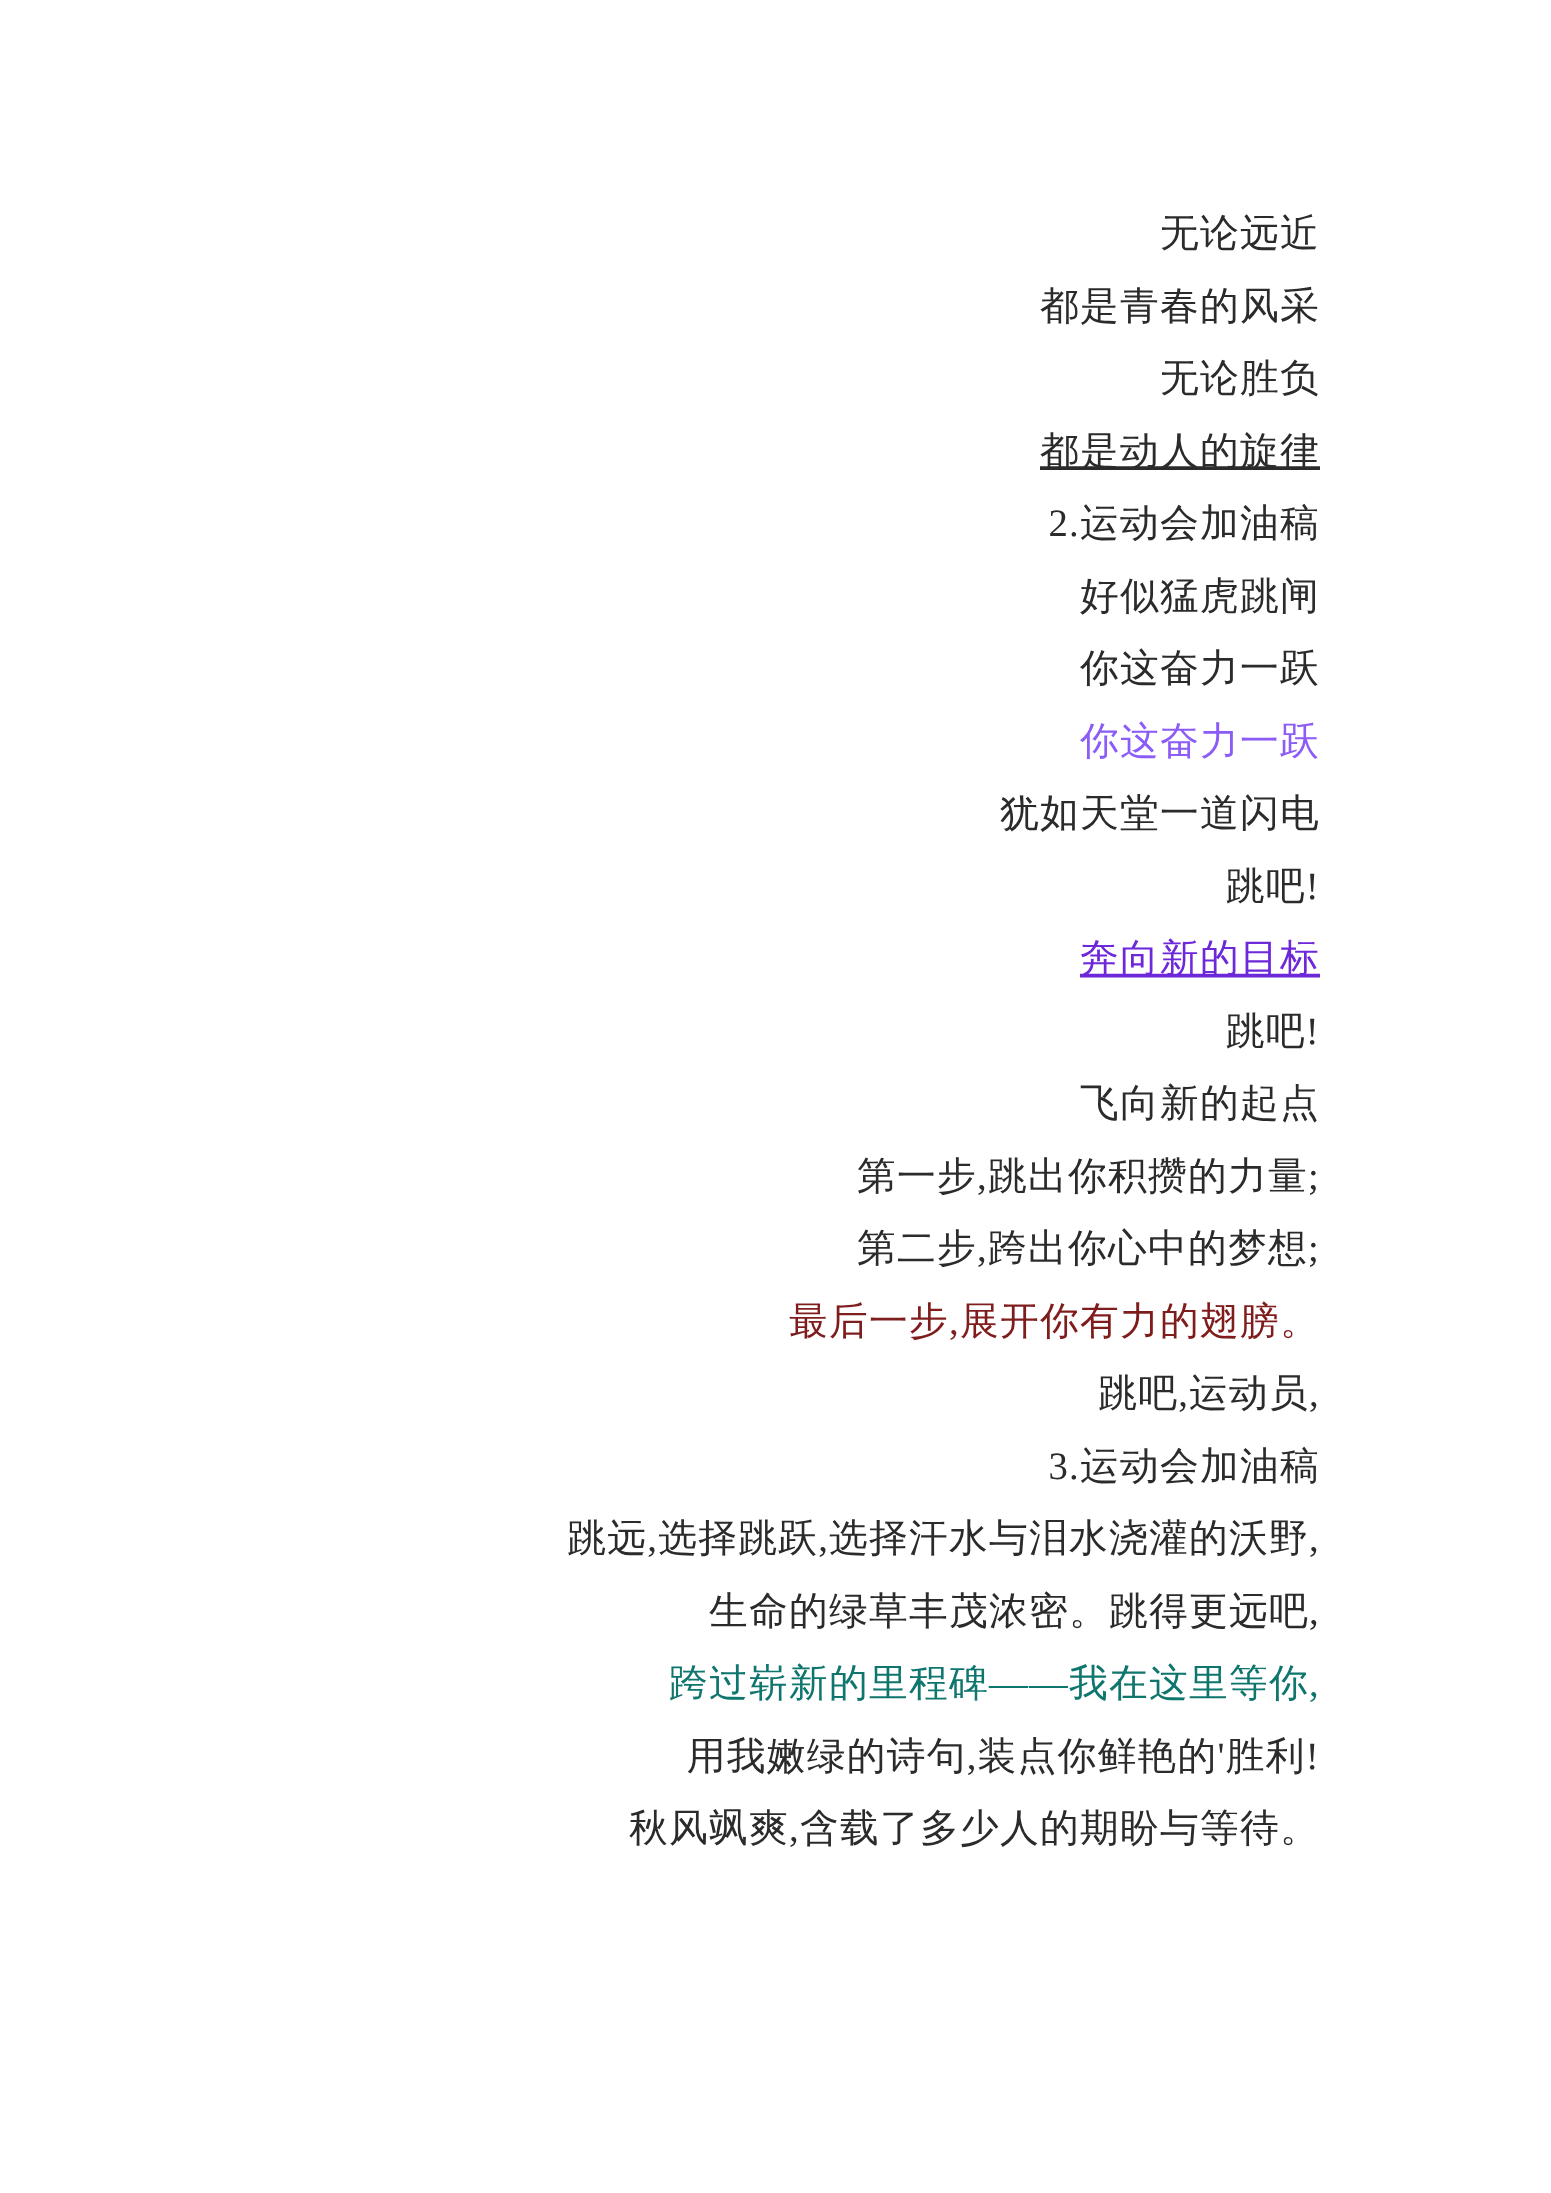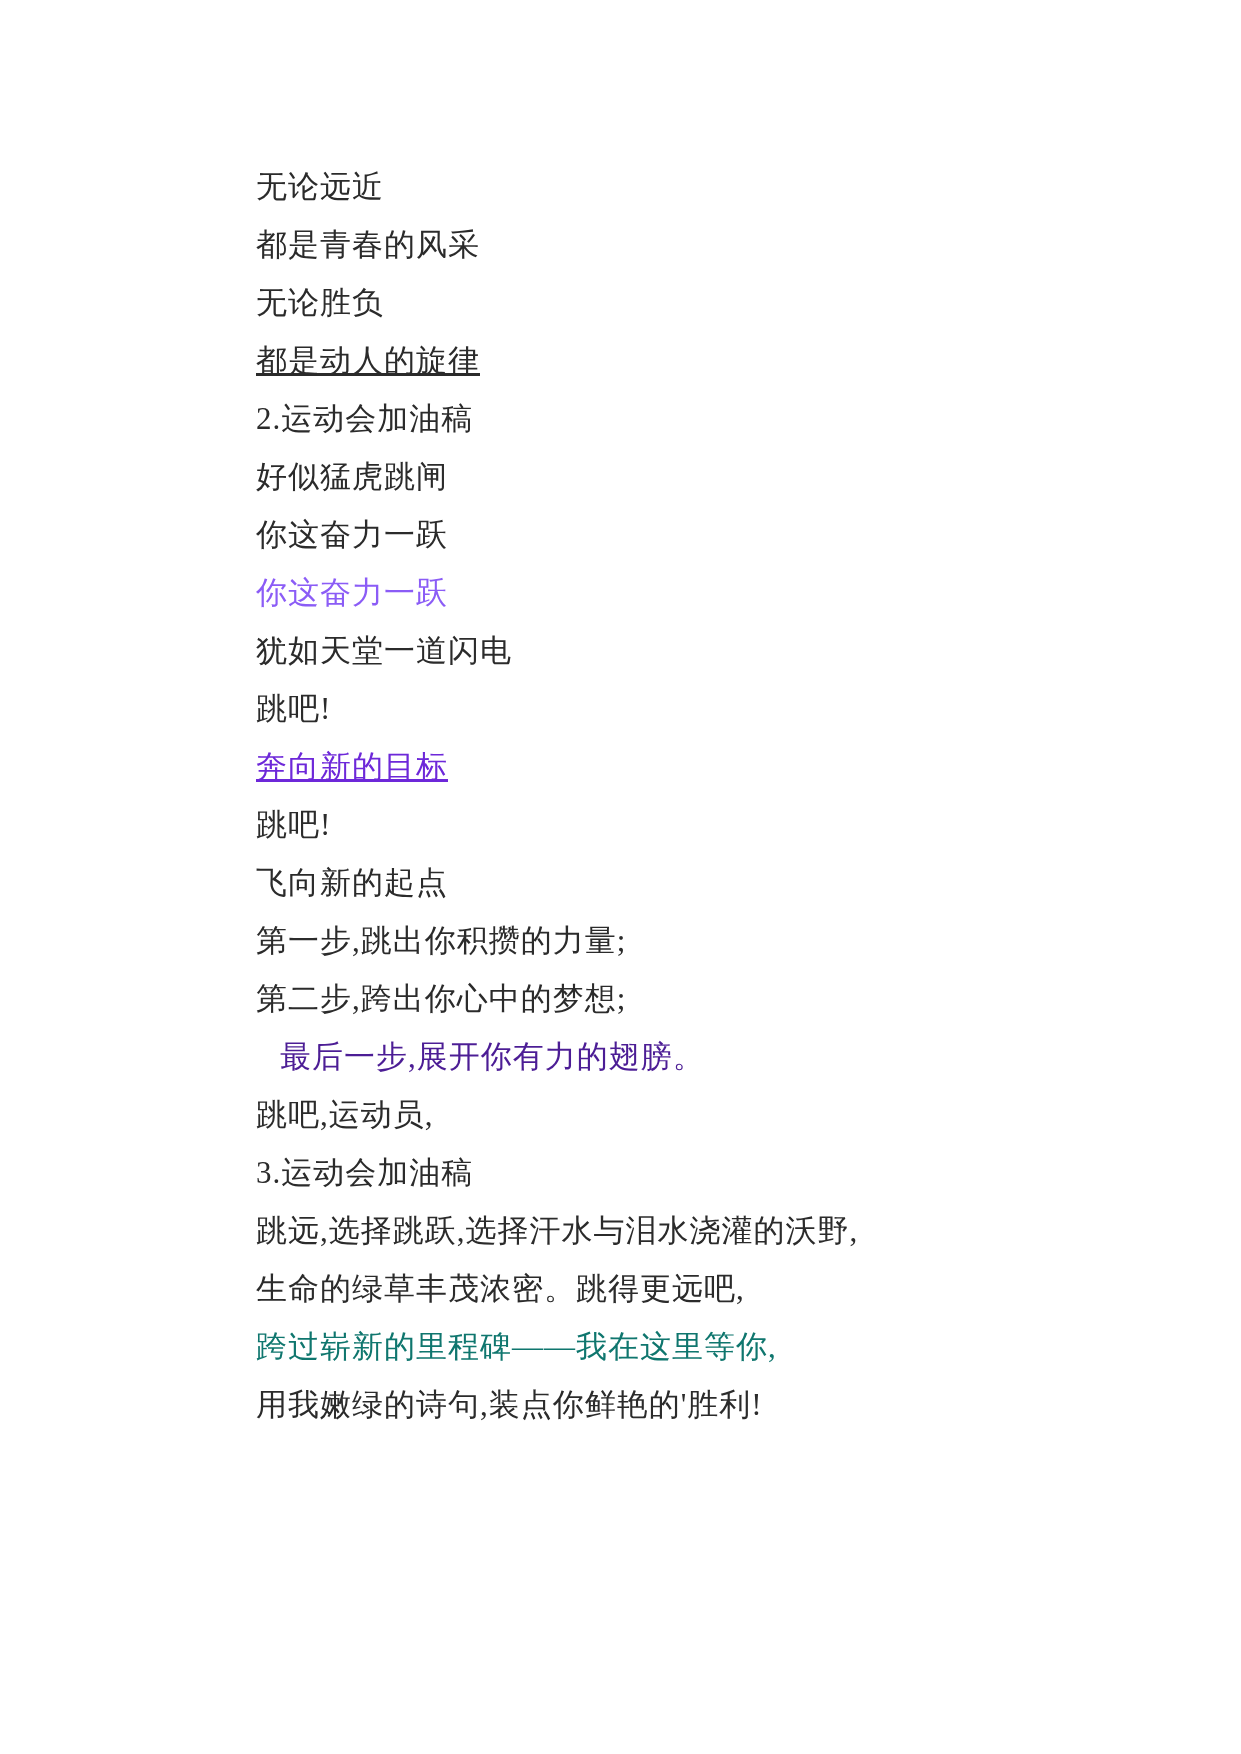--- a/index.html
+++ b/index.html
@@ -13,20 +13,21 @@
     height: 1754px;
     background: #ffffff;
     overflow: hidden;
     font-family: "Liberation Serif", "DejaVu Serif", serif;
   }
   .text-block {
     position: absolute;
     left: 256px;
     top: 158px;
     width: 800px;
+    text-align: right;
   }
   .line {
     margin: 0;
     padding: 0;
     height: 58px;
     line-height: 58px;
     font-size: 31px;
     letter-spacing: 1px;
     font-weight: normal;
     color: #2b2b2b;
@@ -49,21 +50,22 @@
       <p class="line" style="color: rgb(43, 43, 43);">好似猛虎跳闸</p>
       <p class="line" style="color: rgb(43, 43, 43);">你这奋力一跃</p>
       <p class="line" style="color: #8b5cf6;">你这奋力一跃</p>
       <p class="line" style="color: rgb(43, 43, 43);">犹如天堂一道闪电</p>
       <p class="line" style="color: rgb(43, 43, 43);">跳吧!</p>
       <p class="line" style="color: #6d28d9; text-decoration: underline;">奔向新的目标</p>
       <p class="line" style="color: rgb(43, 43, 43);">跳吧!</p>
       <p class="line" style="color: rgb(43, 43, 43);">飞向新的起点</p>
       <p class="line" style="color: rgb(43, 43, 43);">第一步,跳出你积攒的力量;</p>
       <p class="line" style="color: rgb(43, 43, 43);">第二步,跨出你心中的梦想;</p>
-      <p class="line" style="color: #4c1d95; margin-left: 24px;">最后一步,展开你有力的翅膀。</p>
+      <p class="line" style="color: #7f1d1d; margin-left: 24px;">最后一步,展开你有力的翅膀。</p>
       <p class="line" style="color: rgb(43, 43, 43);">跳吧,运动员,</p>
       <p class="line" style="color: rgb(43, 43, 43);">3.运动会加油稿</p>
       <p class="line" style="color: rgb(43, 43, 43);">跳远,选择跳跃,选择汗水与泪水浇灌的沃野,</p>
       <p class="line" style="color: rgb(43, 43, 43);">生命的绿草丰茂浓密。跳得更远吧,</p>
       <p class="line" style="color: #0f766e;">跨过崭新的里程碑——我在这里等你,</p>
       <p class="line" style="color: rgb(43, 43, 43);">用我嫩绿的诗句,装点你鲜艳的'胜利!</p>
+      <p class="line" style="color: rgb(43, 43, 43);">秋风飒爽,含载了多少人的期盼与等待。</p>
     </div>
 </div>
 
 </body></html>

